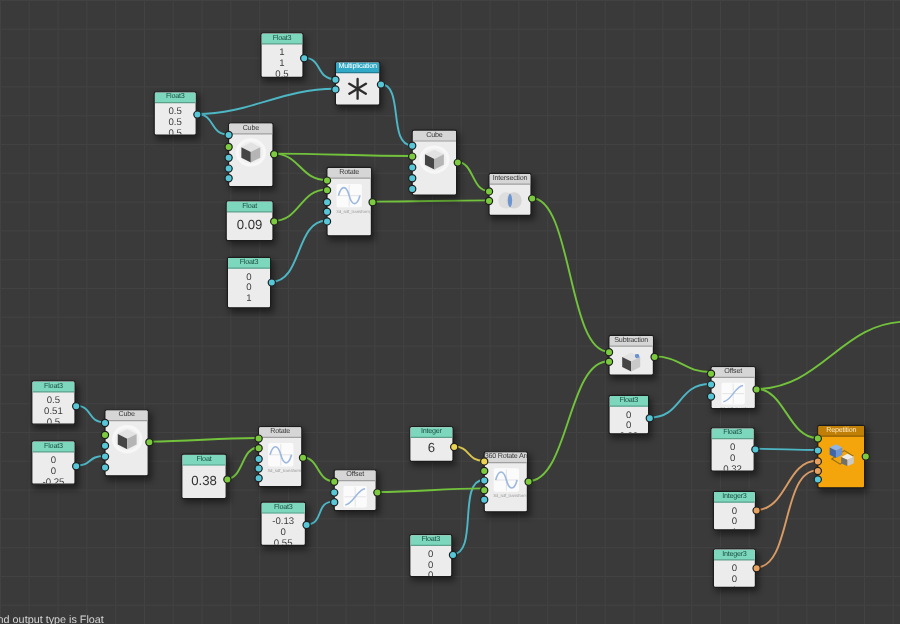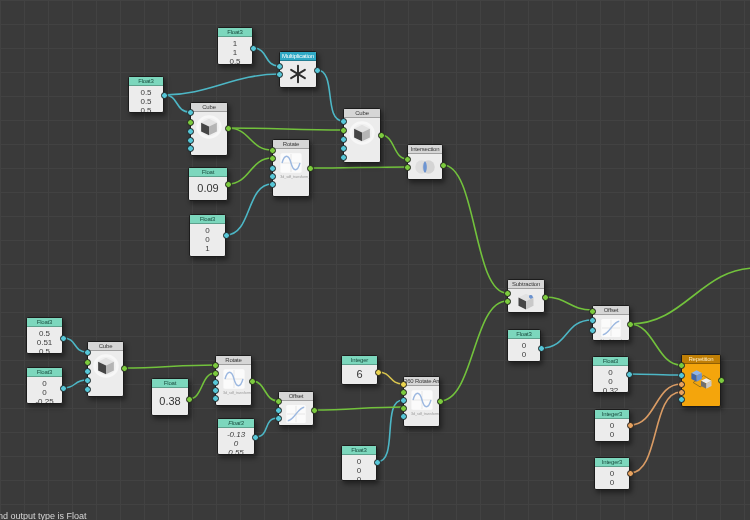--- a/index.html
+++ b/index.html
@@ -341,21 +341,21 @@
           <line x1="4" y1="16" x2="28" y2="16" stroke="#e2e2e2"></line>
           <path d="M5 25 C13 25,19 7,27 7" fill="none" stroke="#9cb8e0" stroke-width="1.7"></path>
         </svg>
       </div>
       <div class="sub">3d_sdf_transform_…</div>
     </div>
     <div class="port" style="left: 274.5px; top: 397.5px; background: rgb(124, 203, 62);"></div>
     <div class="port" style="left: 274.5px; top: 406.5px; background: rgb(87, 199, 216);"></div>
     <div class="port" style="left: 274.5px; top: 414.5px; background: rgb(87, 199, 216);"></div>
     <div class="port" style="left: 310.5px; top: 406.5px; background: rgb(124, 203, 62);"></div>
-    <div class="node" style="left: 217px; top: 418px; width: 38px; height: 37px; font-style: italic;">
+    <div class="node" style="left: 217px; top: 418px; width: 38px; height: 37px;">
       <div class="hd mint">Float3</div>
       <div class="vals">
         <div>-0.13</div>
         <div>0</div>
         <div>0.55</div>
       </div>
     </div>
     <div class="port" style="left: 251.5px; top: 433.5px; background: rgb(87, 199, 216);"></div>
     <div class="node" style="left: 341px; top: 355px; width: 37px; height: 30px;">
       <div class="hd mint">Integer</div>

